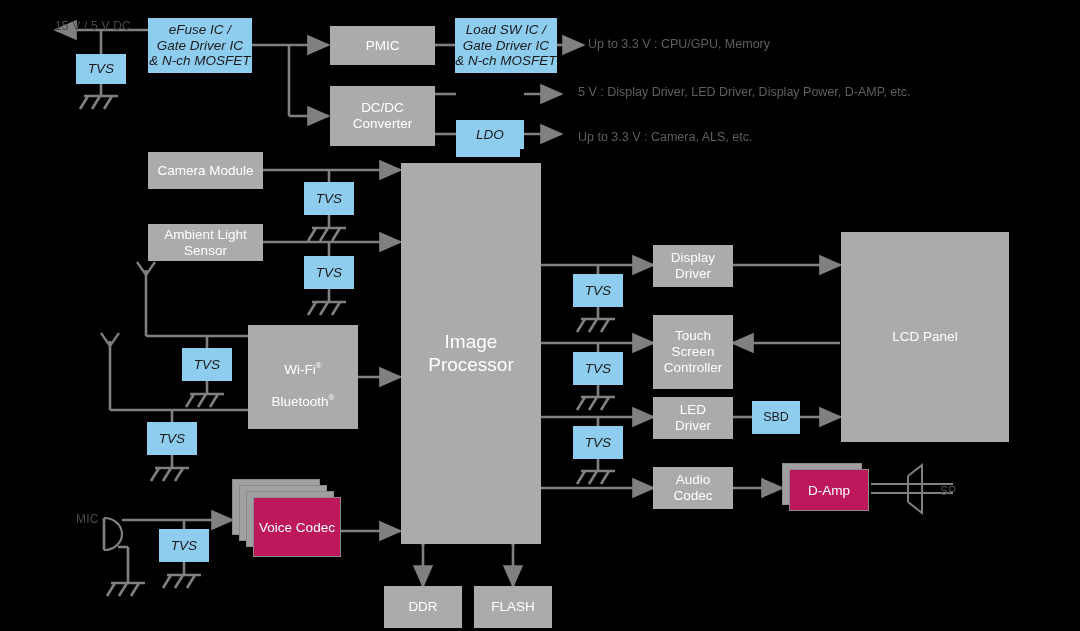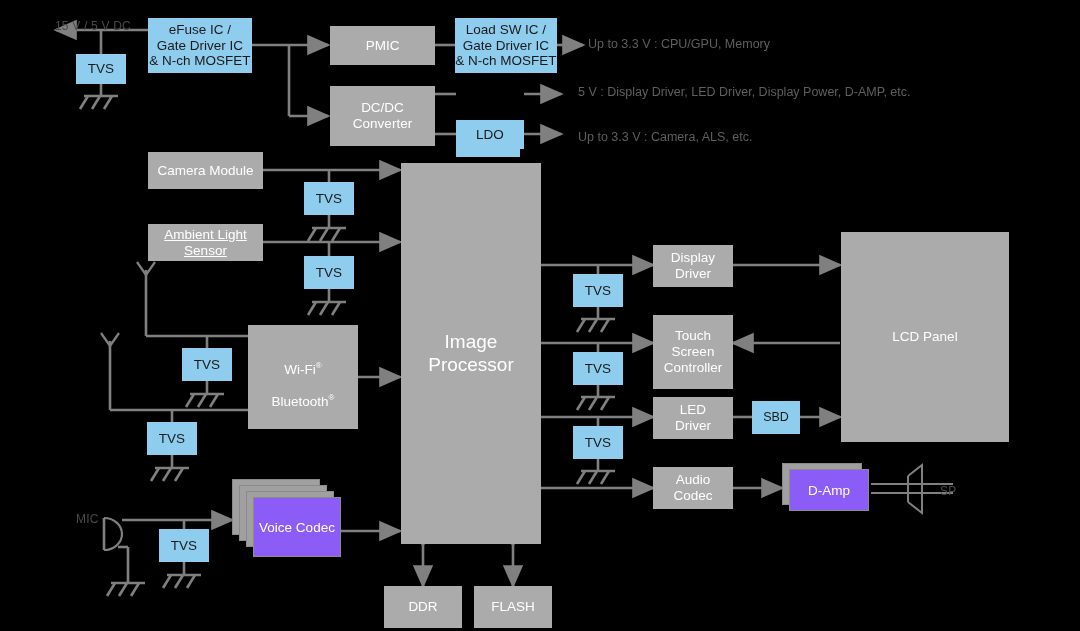--- a/index.html
+++ b/index.html
@@ -15,33 +15,33 @@
   .blk{
     position:absolute;
     box-sizing:border-box;
     display:flex;align-items:center;justify-content:center;
     text-align:center;
     line-height:1.18;
     z-index:3;
     white-space:pre-line;
   }
   .gray{background:#ababab;color:#ffffff;font-size:13.5px;}
-  .blue{background:#8fcdef;color:#1a1a1a;font-size:13.5px;}
+  .blue{background:#8fcdef;color:#1a1a1a;font-size:13.5px;font-style:italic;}
   .blue-sm{background:#8fcdef;color:#1a1a1a;font-size:12.5px;}
   .note{
     position:absolute;color:#5f5f5f;font-size:12.5px;z-index:3;
     white-space:nowrap;
   }
   .tinylabel{
     position:absolute;color:#4a4a4a;font-size:12px;z-index:3;
     white-space:nowrap;letter-spacing:.2px;
   }
   .stackwrap{position:absolute;z-index:3;}
   .stackwrap .sh{position:absolute;background:#a0a0a0;border:1px solid #8a8a8a;box-sizing:border-box;}
-  .stackwrap .front{position:absolute;background:#8b5cf6;border:1px solid #8a8a8a;box-sizing:border-box;
+  .stackwrap .front{position:absolute;background:#be185d;border:1px solid #8a8a8a;box-sizing:border-box;
     display:flex;align-items:center;justify-content:center;color:#fff;font-size:13.5px;}
   .sup{font-size:8px;vertical-align:super;}
 </style>
 </head>
 <body>
 
 <div id="canvas">
 
   <svg id="wires" viewBox="0 0 1080 631">
     <defs>
@@ -219,21 +219,21 @@
   <div class="blk blue" style="left:456px;top:120px;width:68px;height:29px;text-align:right;">LDO</div>
 
   <div class="note" style="left:588px;top:37px;">Up to 3.3 V : CPU/GPU, Memory</div>
   <div class="note" style="left:578px;top:85px;">5 V : Display Driver, LED Driver, Display Power, D-AMP, etc.</div>
   <div class="note" style="left:578px;top:130px;">Up to 3.3 V : Camera, ALS, etc.</div>
 
   <div class="blk gray" style="left:148px;top:152px;width:115px;height:37px;">Camera Module</div>
 
   <div class="blk blue" style="left:304px;top:182px;width:50px;height:33px;">TVS</div>
 
-  <div class="blk gray" style="left:148px;top:224px;width:115px;height:37px;text-decoration:underline;">Ambient Light
+  <div class="blk gray" style="left:148px;top:224px;width:115px;height:37px;">Ambient Light
 Sensor</div>
 
   <div class="blk blue" style="left:304px;top:256px;width:50px;height:33px;">TVS</div>
 
   <div class="blk blue" style="left:182px;top:348px;width:50px;height:33px;">TVS</div>
 
   <div class="blk blue" style="left:147px;top:422px;width:50px;height:33px;">TVS</div>
 
   <div class="blk gray" style="left:248px;top:325px;width:110px;height:104px;flex-direction:column;">
     <span>

